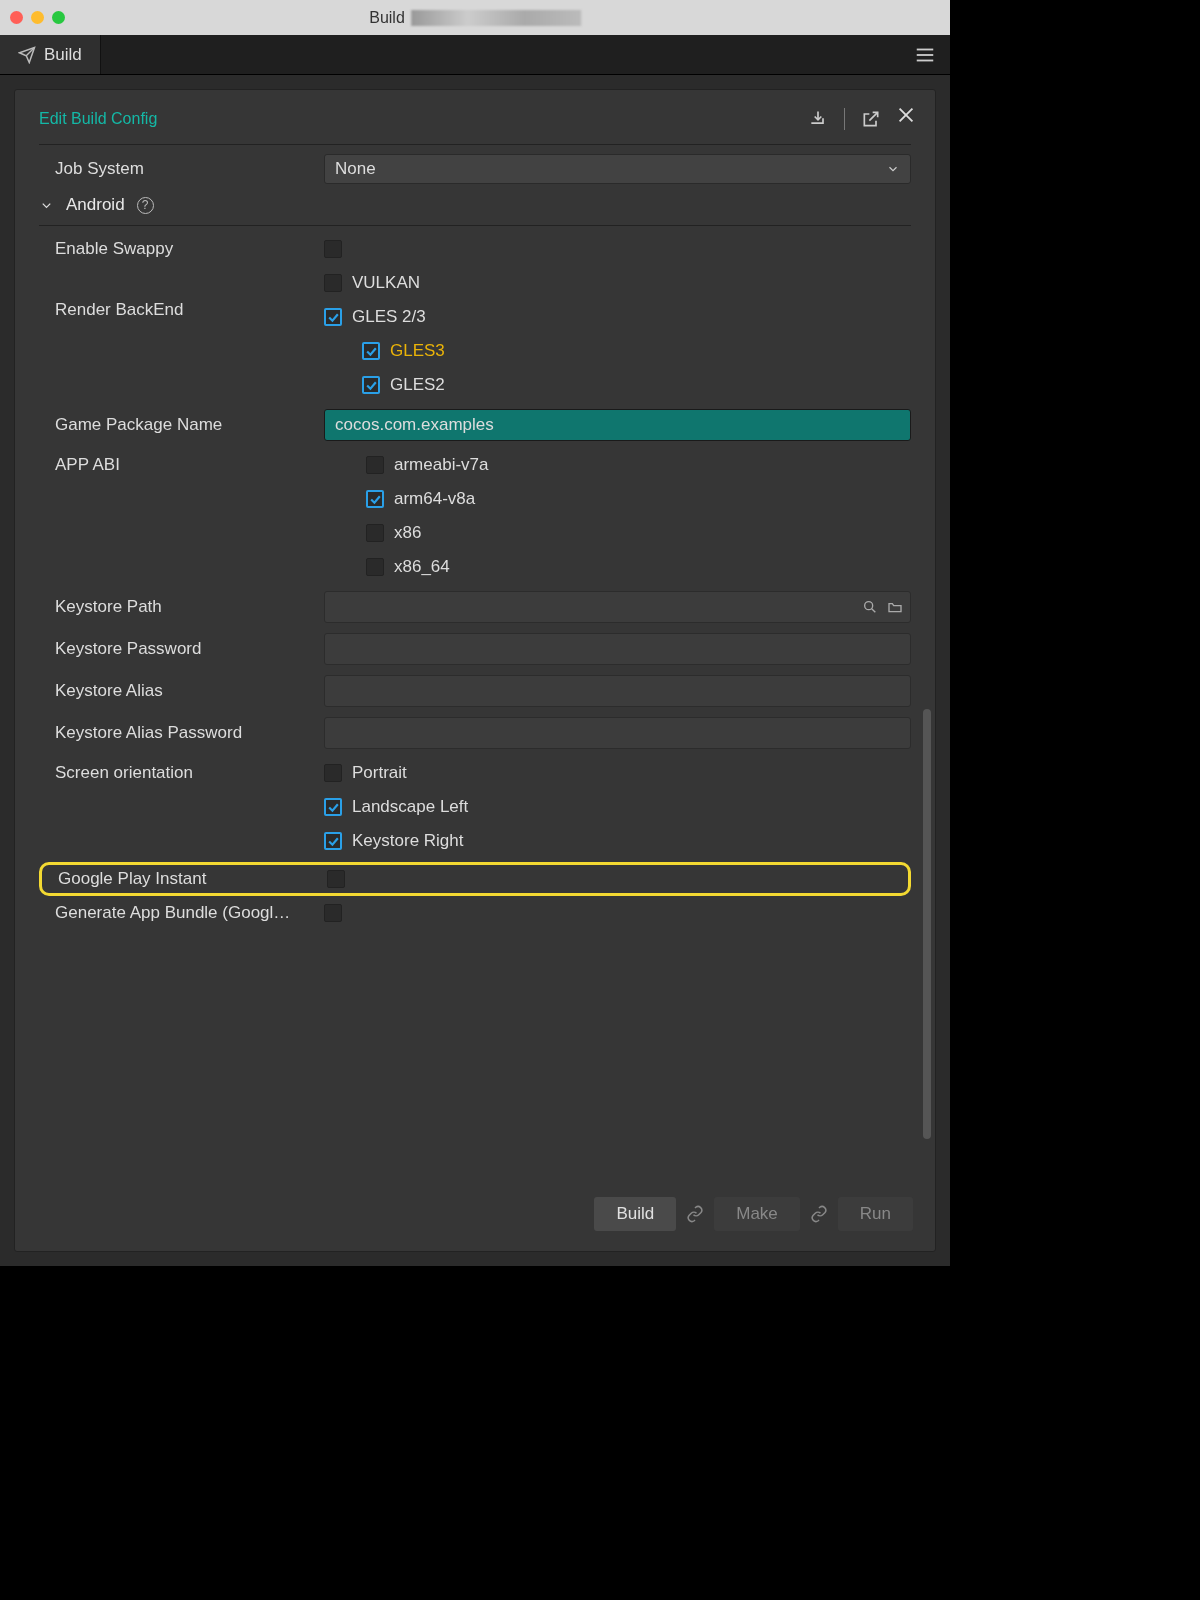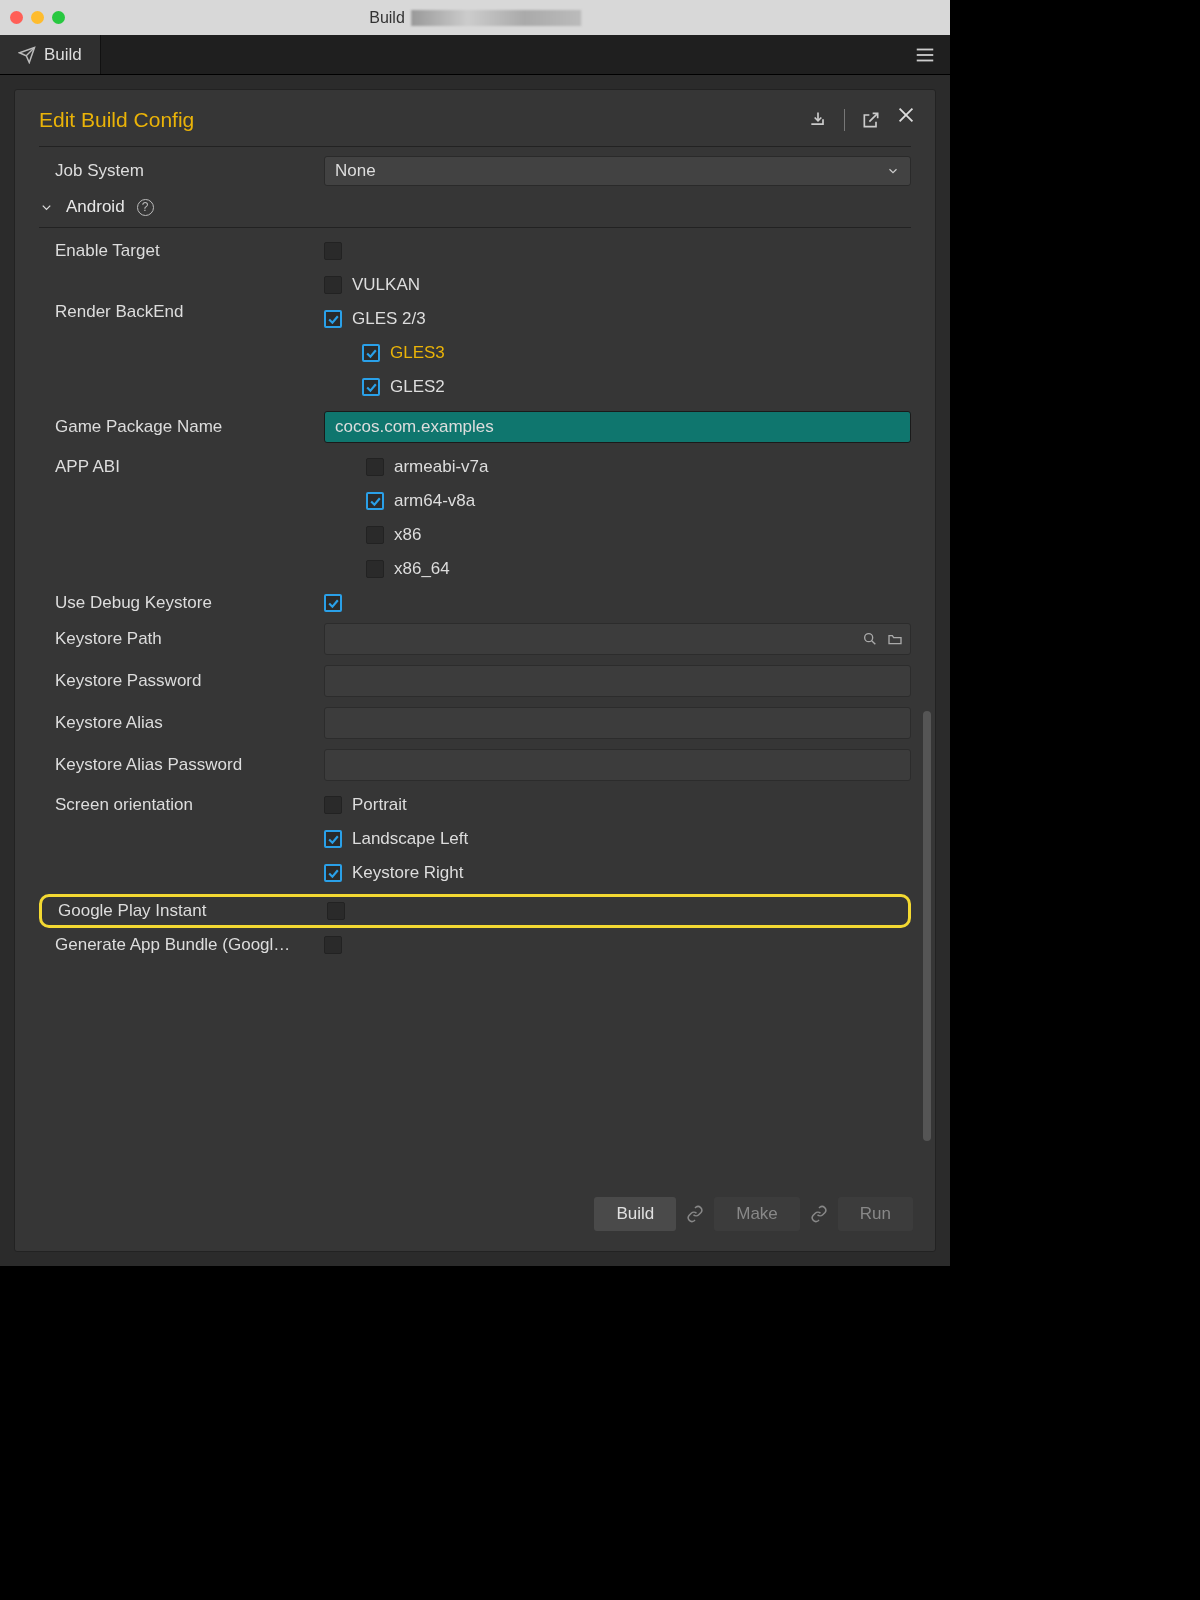--- a/index.html
+++ b/index.html
@@ -79,21 +79,21 @@
     display: flex;
     flex-direction: column;
     position: relative;
   }
   .panel-header {
     display: flex;
     align-items: center;
     justify-content: space-between;
     padding: 18px 24px 14px 24px;
   }
-  .panel-title { font-size: 21px; color: #eab308; }
+  .panel-title { font-size: 16px; color: #14b8a6; }
   .panel-actions { display:flex; align-items:center; gap: 16px; }
   .panel-actions .divider { width:1px; height:22px; background:#777; }
   .icon-btn { cursor:pointer; color:#ccc; }
   .close-x { position:absolute; top:14px; right:18px; cursor:pointer; }
 
   .panel-divider { height:1px; background:#222; margin: 0 24px 4px 24px; }
 
   .form-area {
     flex:1;
     padding: 0 24px 10px 24px;
@@ -305,21 +305,21 @@
         <span>
           <svg width="15" height="15" viewBox="0 0 24 24" fill="none" stroke="#ddd" stroke-width="2">
               <polyline points="6 9 12 15 18 9"></polyline>
             </svg>
         </span>
         <span>Android</span>
         <span class="help">?</span>
       </div>
 
       <div class="row">
-        <div class="label">Enable Target</div>
+        <div class="label">Enable Swappy</div>
         <div class="control">
           <span class="checkbox"></span>
         </div>
       </div>
 
       <div class="row" style="align-items:flex-start;">
         <div class="label" style="padding-top:4px;margin-top:27px;">Render BackEnd</div>
         <div class="control" style="flex-direction:column; align-items:flex-start; gap:6px;">
           <div class="check-line">
             <span class="checkbox"></span>
@@ -381,30 +381,20 @@
               <span class="checkbox"></span>
               <span class="clabel">x86</span>
             </div>
           <div class="check-line">
               <span class="checkbox"></span>
               <span class="clabel">x86_64</span>
             </div>
         </div>
       </div>
 
-      <div class="row">
-        <div class="label">Use Debug Keystore</div>
-        <div class="control">
-          <span class="checkbox checked">
-              <svg viewBox="0 0 24 24" fill="none" stroke="#2aa0e8" stroke-width="4">
-                <polyline points="4 12 10 18 20 6"></polyline>
-              </svg>
-            </span>
-        </div>
-      </div>
 
       <div class="row">
         <div class="label">Keystore Path</div>
         <div class="control">
           <div class="gray-field">
             <span></span>
             <span class="icons">
               <span>
                   <svg width="16" height="16" viewBox="0 0 24 24" fill="none" stroke="#aaa" stroke-width="2">
                     <circle cx="10" cy="10" r="6"></circle>

